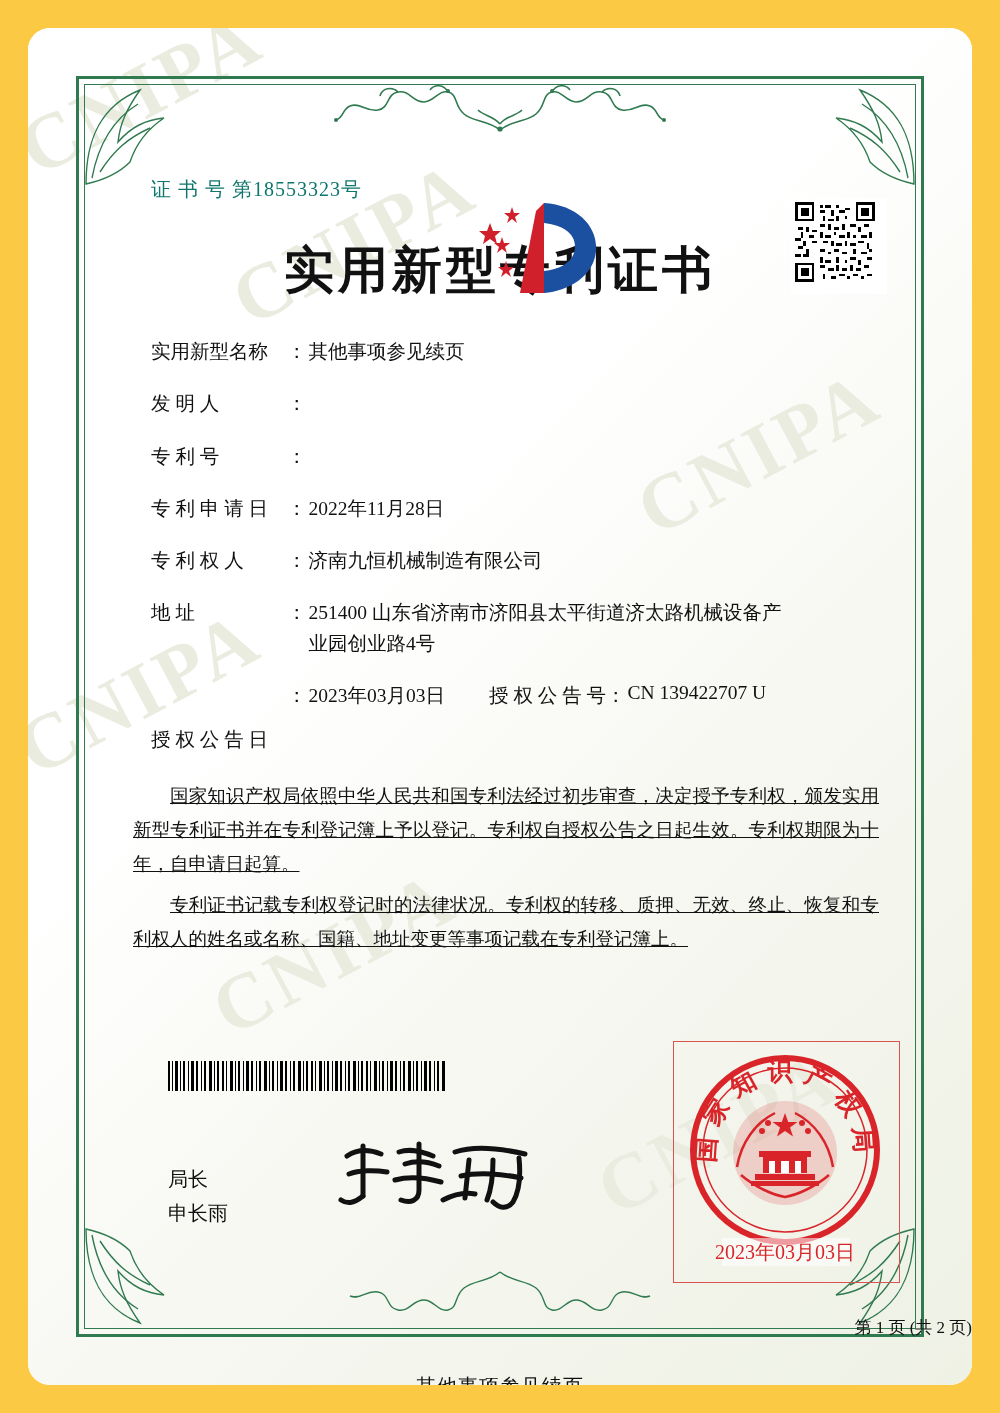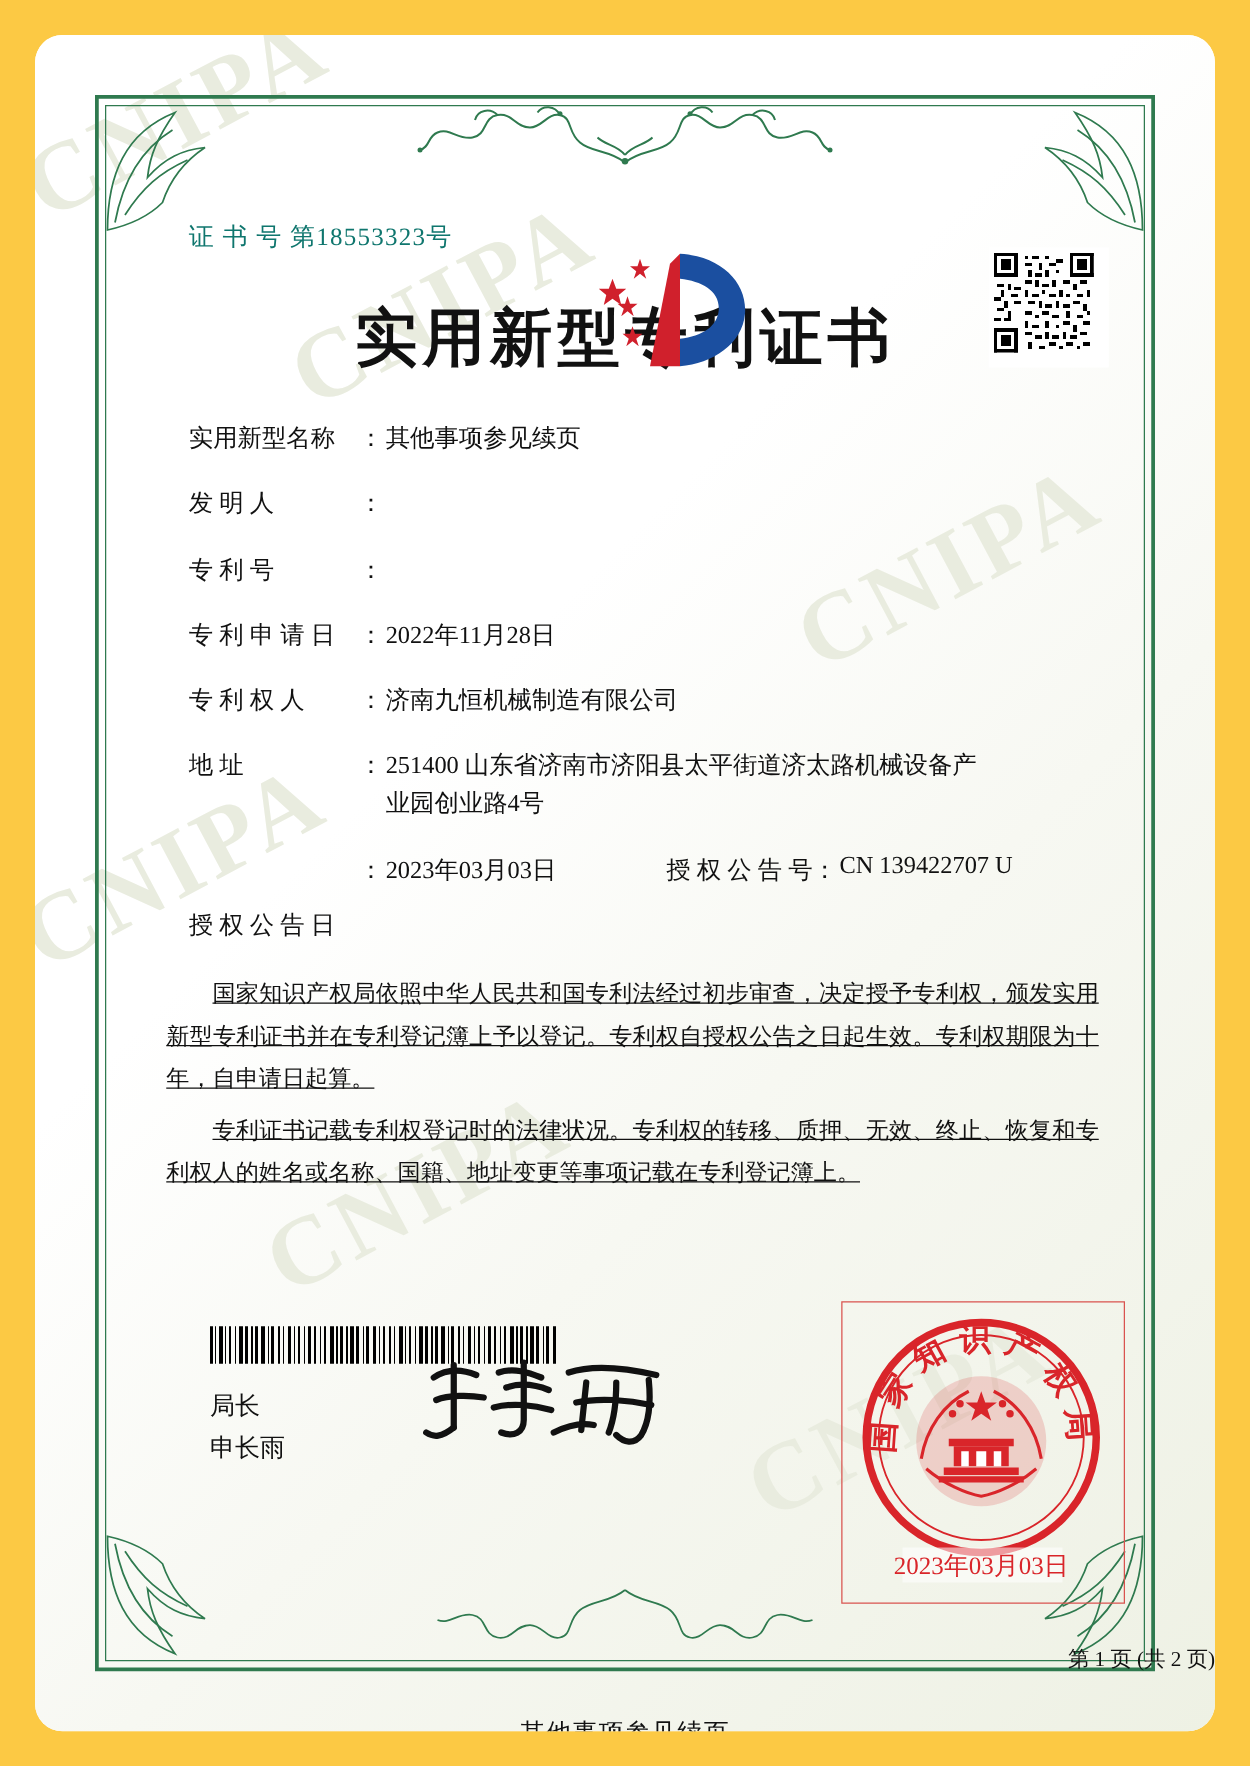--- a/index.html
+++ b/index.html
@@ -185,21 +185,21 @@
     font-size: 19.5px;
   }
   .row-inline .label2 {
     width: 136px;
     flex: 0 0 136px;
     display: flex;
     justify-content: space-between;
     margin-top: 44px;
   }
   .pub-no-label {
-    margin-left: 88px;
+    margin-left: 44px;
     flex: 0 0 auto;
   }
 
   .paragraphs {
     margin-top: 26px;
     margin-left: 20px;
     margin-right: 8px;
     font-size: 18.5px;
     line-height: 1.85;
     color: #111;
@@ -216,21 +216,21 @@
     left: 140px;
     top: 1033px;
     width: 280px;
     height: 30px;
     z-index: 6;
   }
 
   .signature-block {
     position: absolute;
     left: 140px;
-    top: 1080px;
+    top: 1134px;
     z-index: 6;
   }
   .sig-label {
     font-size: 20px;
     color: #111;
     line-height: 1.7;
     font-weight: 500;
   }
   .sig-script {
     position: absolute;

